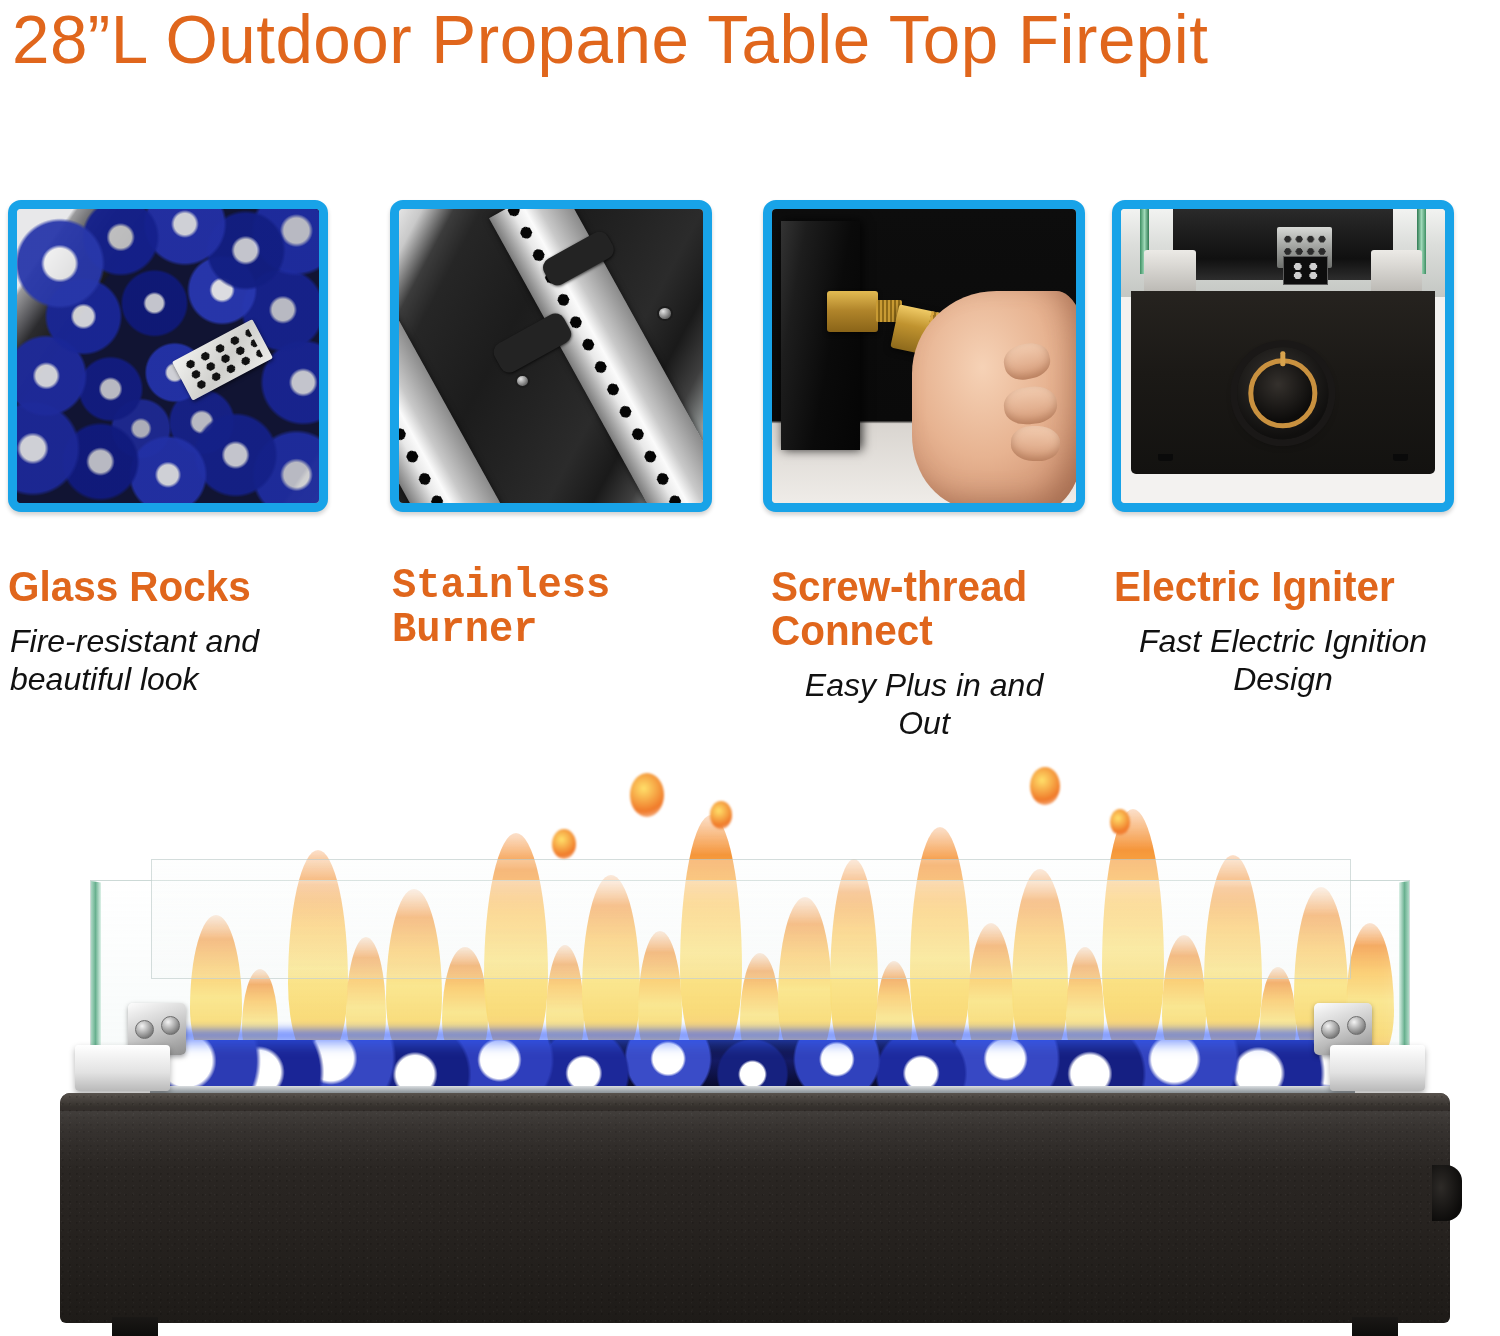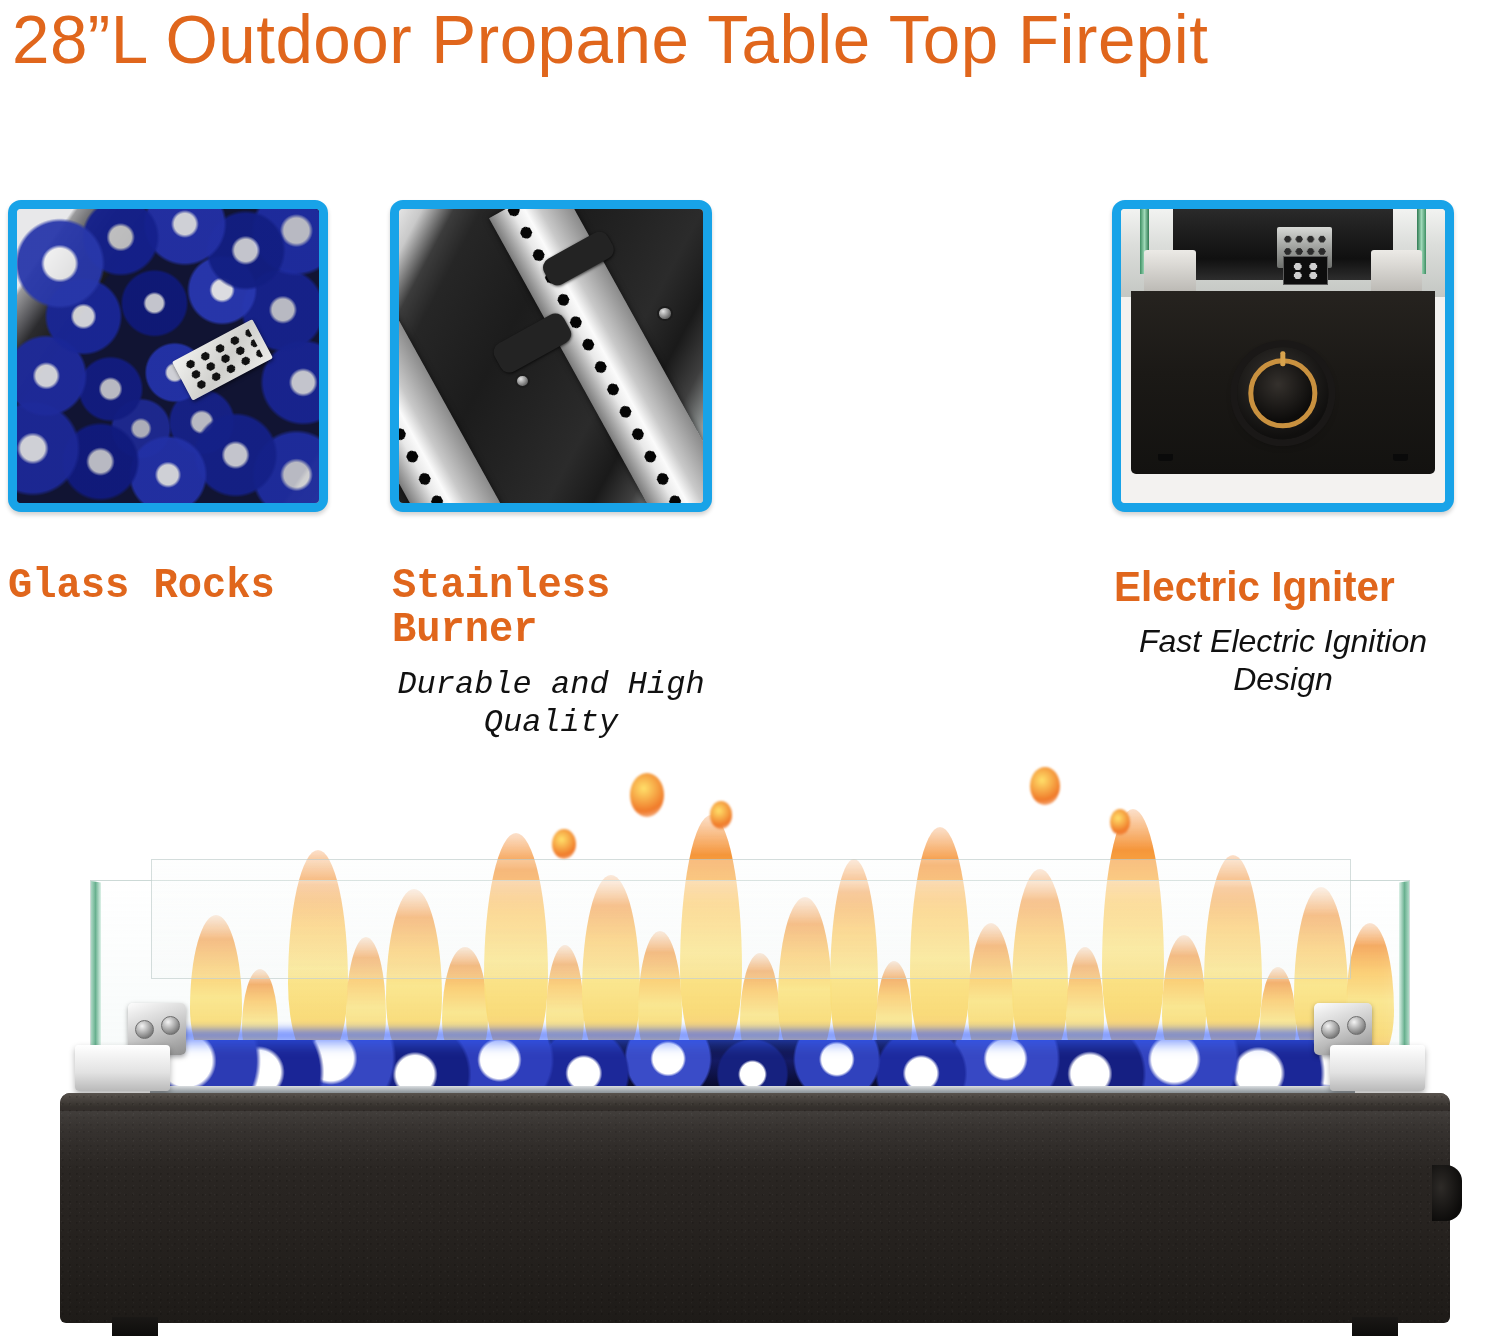--- a/index.html
+++ b/index.html
@@ -26,21 +26,21 @@
     transform-origin: left center;
   }
 
   
   .features {
     position: absolute; left: 0; top: 200px; width: 1500px; height: 545px;
   }
   .feature {
     position: absolute; top: 0; width: 318px;
   }
-  .feature.f0 { left: 8px;   width: 320px; font-family: Liberation Mono, monospace; }
+  .feature.f0 { left: 8px;   width: 320px; }
   .feature.f1 { left: 390px; width: 322px; font-family: Liberation Mono, monospace; }
   .feature.f2 { left: 763px; width: 322px; }
   .feature.f3 { left: 1112px;width: 342px; }
 
   .thumb {
     position: relative;
     width: 100%; height: 312px;
     border: 9px solid #18A3E8;
     border-radius: 13px;
     background: #d8d8d8;
@@ -360,41 +360,61 @@
 
     <div class="feature f0">
       <div class="thumb">
         <div class="inner">
           <div class="t1-bg"></div>
           <div class="t1-rocks"></div>
           <div class="t1-plate"></div>
         </div>
       </div>
       <div class="fhead">Glass Rocks</div>
+      <div class="fdesc">Fire-resistant and
+beautiful look</div>
     </div>
 
     <div class="feature f1">
       <div class="thumb">
         <div class="inner">
           <div class="t2-bg"></div>
           <div class="t2-strip"></div>
           <div class="t2-holes"></div>
           <div class="t2-strip s2"></div>
           <div class="t2-holes h2"></div>
           <div class="t2-tab a"></div>
           <div class="t2-tab b"></div>
           <div class="t2-screw a"></div>
           <div class="t2-screw b"></div>
         </div>
       </div>
       <div class="fhead">Stainless Burner</div>
-      <div class="fdesc">Durable and High
-Quality</div>
-    </div>
-
+    </div>
+
+    <div class="feature f2">
+      <div class="thumb">
+        <div class="inner">
+          <div class="t3-bg"></div>
+          <div class="t3-box"></div>
+          <div class="t3-brass"></div>
+          <div class="t3-conn"></div>
+          <div class="t3-chrome"></div>
+          <div class="t3-hand">
+            <div class="t3-finger f1"></div>
+            <div class="t3-finger f2"></div>
+            <div class="t3-finger f3"></div>
+          </div>
+        </div>
+      </div>
+      <div class="fhead">Screw-thread
+Connect</div>
+      <div class="fdesc">Easy Plus in and
+Out</div>
+    </div>
 
     <div class="feature f3">
       <div class="thumb">
         <div class="inner">
           <div class="t4-bg"></div>
           <div class="t4-tray"></div>
           <div class="t4-dark"></div>
           <div class="t4-glassL"></div>
           <div class="t4-glassR"></div>
           <div class="t4-ign"></div>

